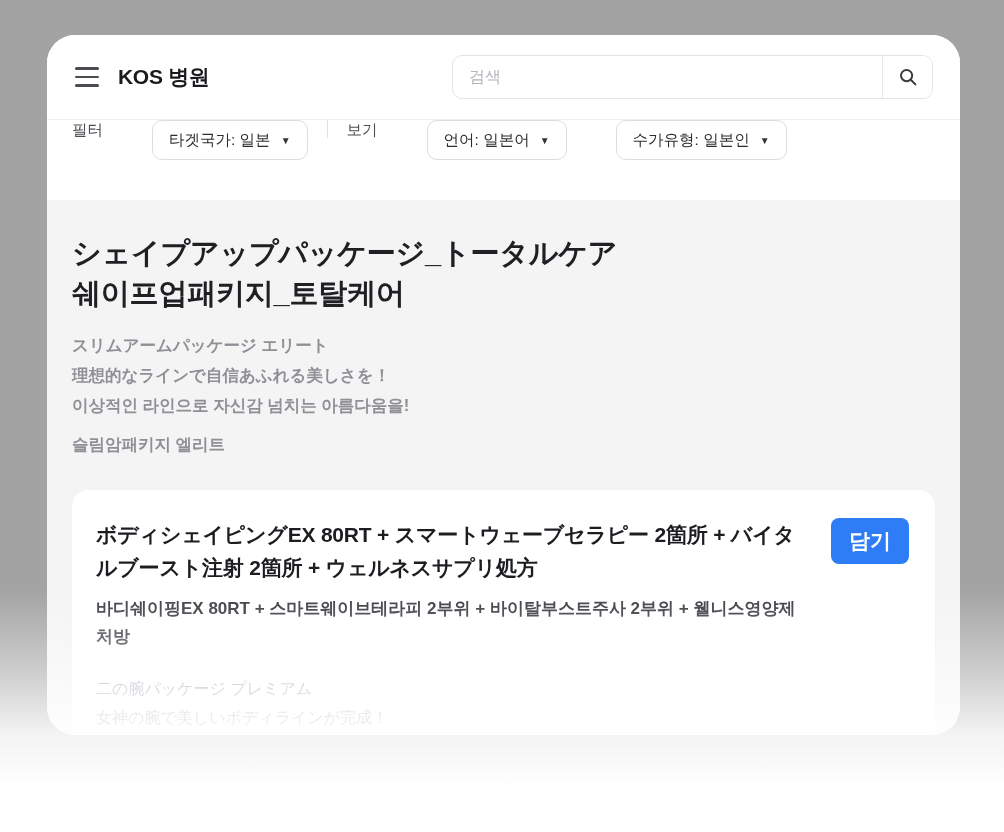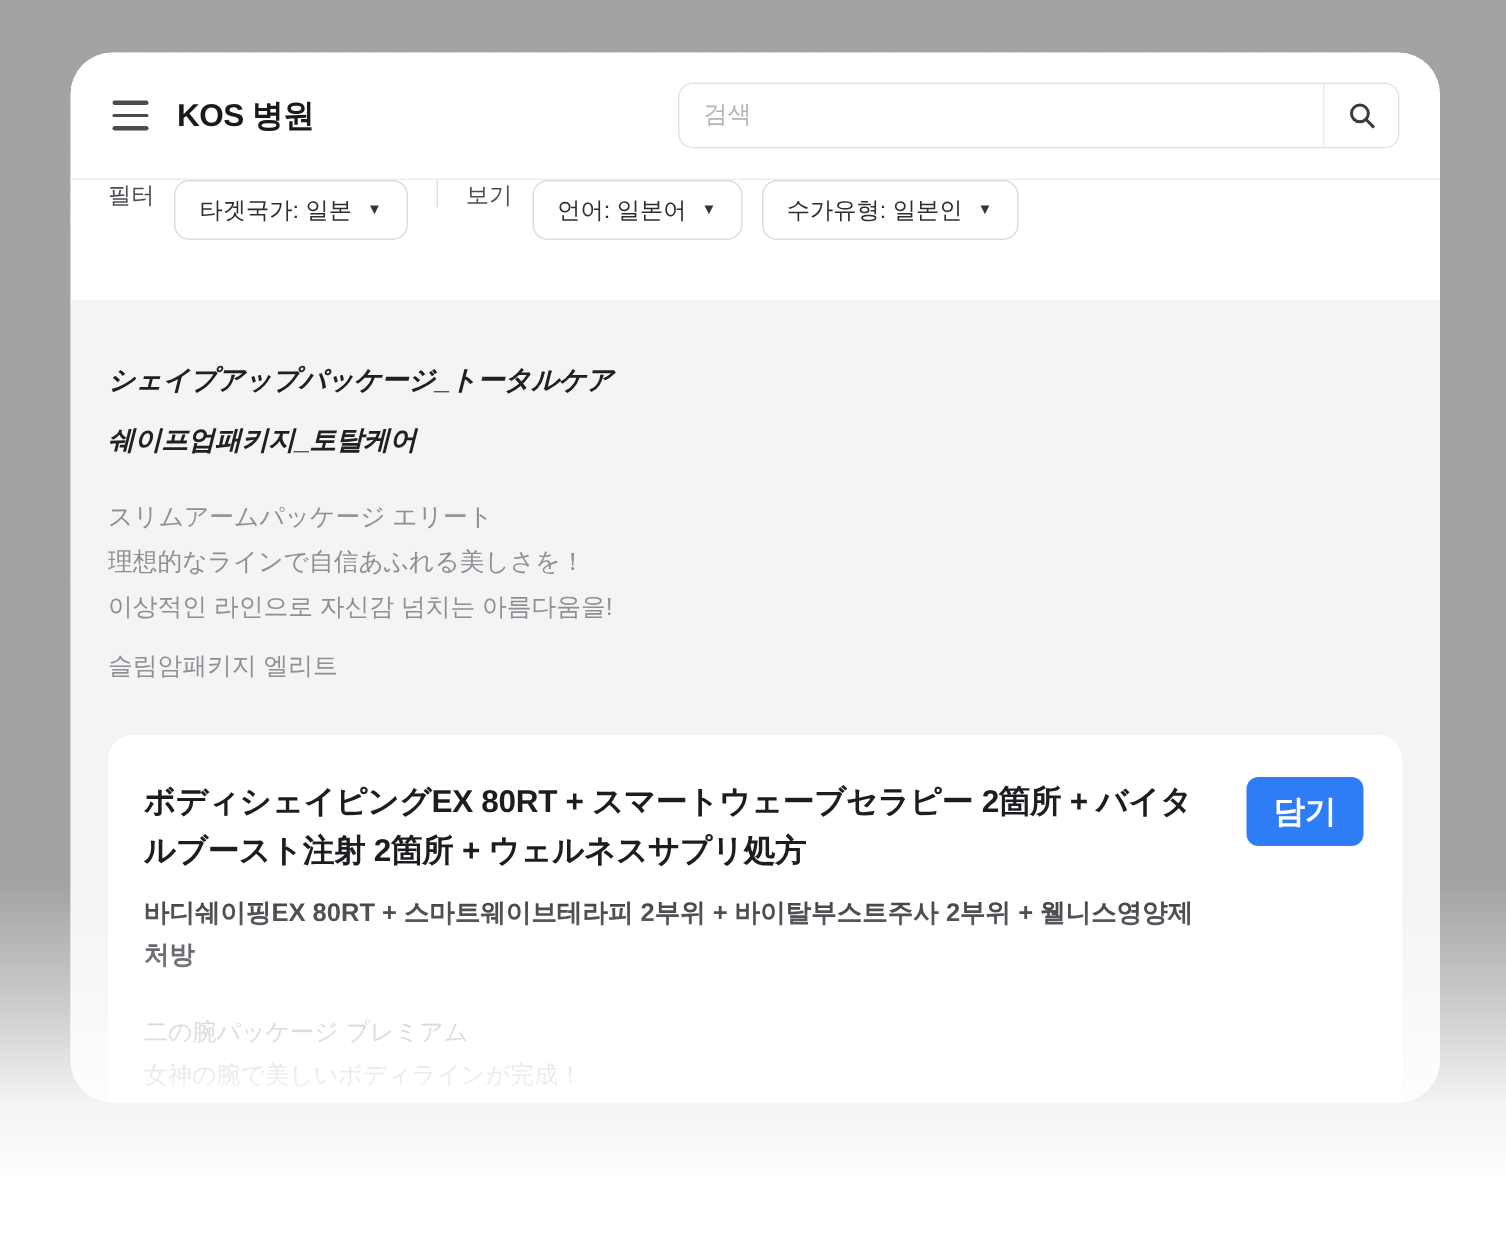--- a/index.html
+++ b/index.html
@@ -50,31 +50,31 @@
   }
 
   
   .filterbar{
     height:80px;flex:0 0 80px;display:flex;align-items:flex-start;gap:13px;
     padding:0 25px;background:#fff;font-size:15.5px;color:#4c4c52;
   }
   .dropdown{
     height:40px;display:inline-flex;align-items:center;gap:10px;padding:0 16px;
     border:1px solid #dcdce1;border-radius:10px;background:#fff;cursor:pointer;
-    font-size:15.5px;font-weight:500;color:#2c2c31;
+    font-size:15.5px;font-weight:500;color:#2c2c31;margin-left:36px;
   }
   .chev{font-size:10px;color:#343438;line-height:1;transform:translateY(0.5px);}
   .vdivider{width:1px;height:18px;background:#e0e0e4;margin:0 6px;}
 
   
   .content{
     flex:1;background:#f4f4f5;padding:33px 25px 40px 25px;
   }
-  .pkg-title{font-size:18px;line-height:40px;font-weight:700;color:#202024;margin:0;letter-spacing:-0.2px;font-style:italic;}
-  .pkg-desc{font-size:16.5px;line-height:30px;color:#8f8f96;margin:0;}
+  .pkg-title{font-size:29px;line-height:40px;font-weight:700;color:#202024;margin:0;letter-spacing:-0.2px;}
+  .pkg-desc{font-size:16.5px;line-height:30px;color:#8f8f96;margin:0;font-weight:bold;}
   .gap-top-lg{margin-top:17px;}
   .gap-top-sm{margin-top:9px;}
 
   
   .item-card{
     margin-top:31px;background:#ffffff;border-radius:16px;
     padding:28px 26px 36px 24px;box-shadow:0 1px 2px rgba(0,0,0,0.03);
   }
   .item-head{display:flex;align-items:flex-start;justify-content:space-between;}
   .item-title-ja{

